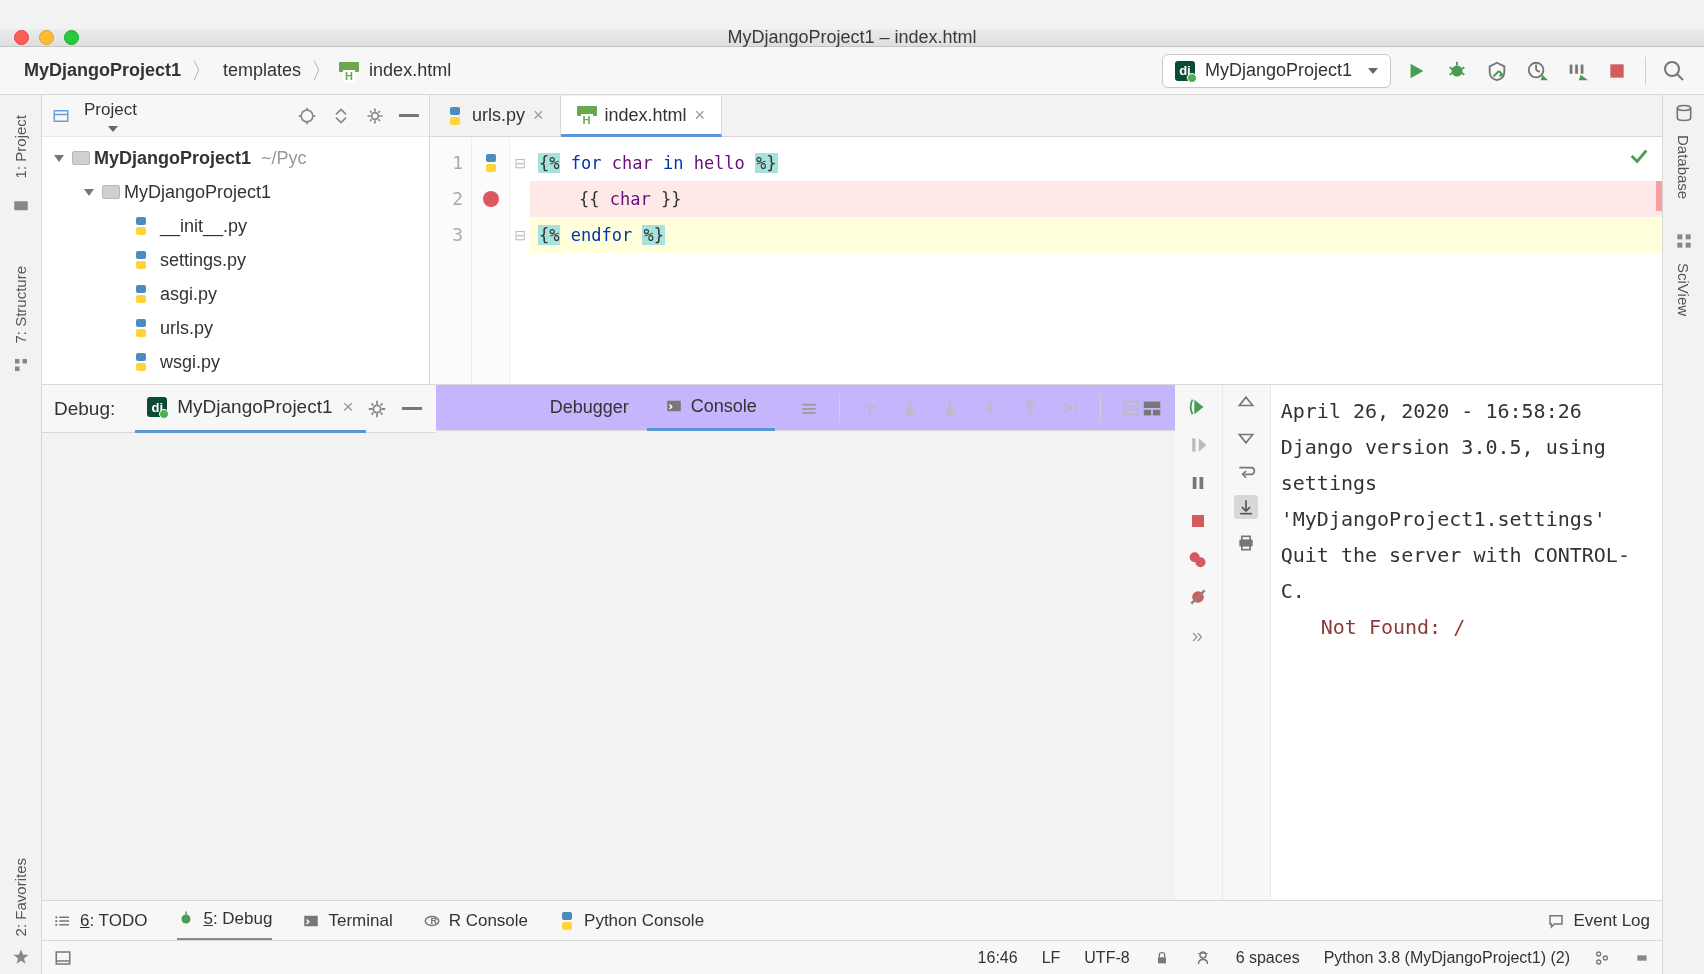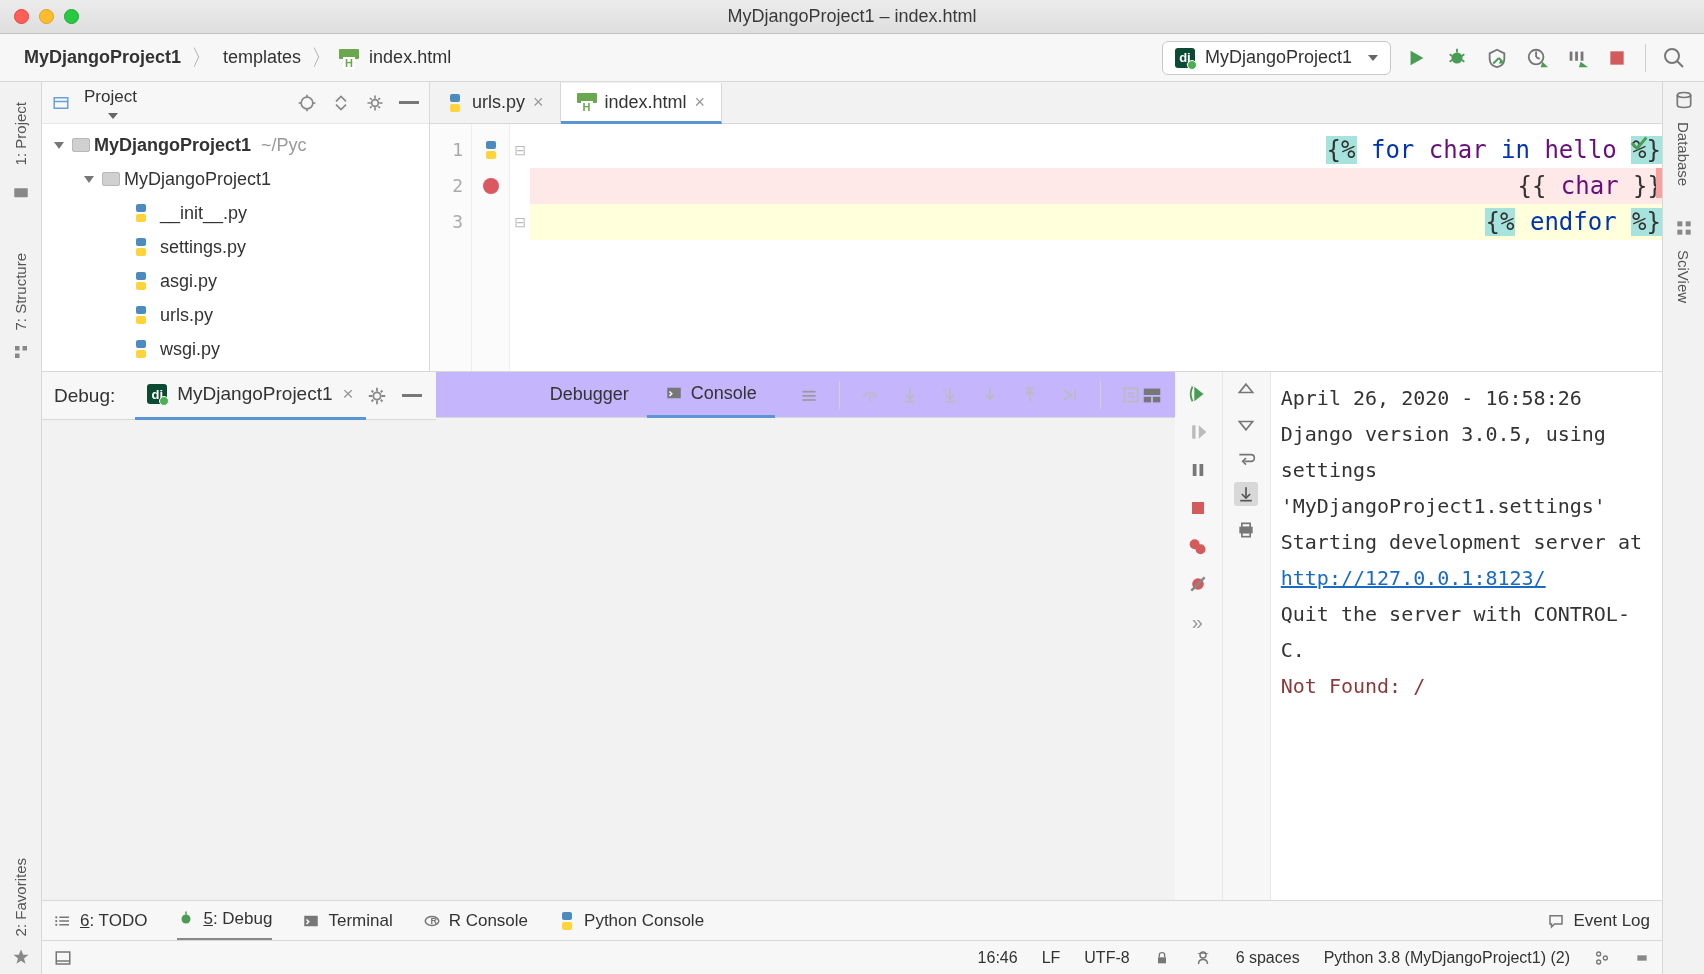--- a/index.html
+++ b/index.html
@@ -8,26 +8,27 @@
       font-size: 14px;
       background: #f2f2f2;
       color: #333;
       width: 1704px;
       height: 974px;
       overflow: hidden;
       display: flex;
       flex-direction: column;
     }
     .titlebar {
-      height: 34px;
+      height: 18px;
       background: linear-gradient(#ececec, #dedede);
       border-bottom: 1px solid #c4c4c4;
       display: flex;
       align-items: center;
       position: relative;
+      margin-top: 29px;
     }
     .traffic-lights { display: flex; gap: 10px; padding-left: 14px; }
     .traffic-light { width: 15px; height: 15px; border-radius: 50%; }
     .tl-red { background: #ff5f57; border: 1px solid #e0443e; }
     .tl-yellow { background: #ffbd2e; border: 1px solid #dea123; }
     .tl-green { background: #28c940; border: 1px solid #1aad2f; }
     .title-text { position: absolute; left: 50%; transform: translateX(-50%); font-size: 18px; color: #3a3a3a; font-weight: 500;}
     .navbar {
       height: 48px;
       background: #f7f7f7;
@@ -103,21 +104,21 @@
     .editor-tab.active { background:#fff; border-bottom: 3px solid #5b95d6; position:relative;top:1px;}
     .tab-close { color:#999; }
     .editor-body { flex:1; display:flex; overflow:hidden; position:relative;}
     .gutter { width:42px; background:#fbfbfb;border-right:1px solid #eee;text-align:right; color:#aaa;font-family:"SF Mono",Menlo,monospace;font-size:18px;padding-top:8px;}
     .gutter .ln { height:36px; line-height:36px;padding-right:8px;}
     .gutter-icons { width:38px; background:#fbfbfb;border-right:1px solid #eee;padding-top:8px;}
     .gutter-icons .gi { height:36px;display:flex;align-items:center;justify-content:center;}
     .breakpoint-dot{width:16px;height:16px;border-radius:50%;background:#db5860;}
     .fold-col{width:20px;background:#fff;padding-top:8px;}
     .fold-col .fc{height:36px;display:flex;align-items:center;justify-content:center;color:#bbb;font-size:14px;}
-    .code-area { flex:1; font-family:"SF Mono",Menlo,monospace;font-size:24px;padding-top:8px;position:relative;text-align:right;}
+    .code-area { flex:1; font-family:"SF Mono",Menlo,monospace;font-size:17px;padding-top:8px;position:relative;}
     .code-line { height:36px; line-height:36px; padding-left:8px; white-space:pre;}
     .code-line.l1{}
     .code-line.l2{background:#ffe8e8;}
     .code-line.l3{background:#ffffdc;}
     .tok-delim{background:#a7e3dd;color:#333;padding:0 1px;}
     .tok-kw{color:#0033b3;}
     .tok-var{color:#660e7a;}
     .check-icon{position:absolute;top:8px;right:12px;color:#499c54;}
     .debug-stripe{position:absolute;right:0;top:44px;width:6px;height:30px;background:#f8a0a0;}
     .debug-panel { flex:1; display:flex; overflow:hidden; }
@@ -130,21 +131,21 @@
     .dt-left-col{width:48px;height:100%;}
     .dt-tab{padding:0 18px;height:46px;display:flex;align-items:center;font-size:18px;}
     .dt-tab.active{border-bottom:3px solid #5b95d6;font-weight:500;}
     .dt-icons{display:flex;gap:20px;align-items:center;padding-left:24px;color:#999;}
     .console-row{flex:1;display:flex;overflow:hidden;}
     .debug-left-btns{width:48px;background:#f7f7f7;border-right:1px solid #e8e8e8;display:flex;flex-direction:column;align-items:center;padding-top:8px;gap:10px;}
     .dlb{width:28px;height:28px;display:flex;align-items:center;justify-content:center;}
     .console-nav{width:48px;background:#f7f7f7;border-right:1px solid #e8e8e8;display:flex;flex-direction:column;align-items:center;padding-top:8px;gap:14px;}
     .console-text{flex:1;font-family:"SF Mono",Menlo,monospace;font-size:20px;line-height:36px;padding:8px 10px;background:#fff;overflow:hidden;}
     .console-text .url{color:#1a6ac4;text-decoration:underline;}
-    .console-text .err{color:#8b3a3a;}
+    .console-text .err{color:#8b3a3a;margin-left:40px;}
     .bottom-bar{height:40px;border-top:1px solid #d8d8d8;background:#f7f7f7;display:flex;align-items:center;padding:0 12px;font-size:17px;gap:30px;}
     .bb-item{display:flex;align-items:center;gap:8px;}
     .bb-item.active{border-bottom:3px solid #888;height:40px;}
     .bb-right{margin-left:auto;}
     .status-bar{height:34px;border-top:1px solid #d8d8d8;background:#f7f7f7;display:flex;align-items:center;padding:0 12px;font-size:16px;gap:24px;}
     .status-bar .spacer{flex:1;}
     .dj-badge{width:20px;height:20px;background:#0c4b33;color:#fff;font-size:13px;font-weight:700;display:inline-flex;align-items:center;justify-content:center;border-radius:3px;position:relative;}
     .dj-badge::after{content:"";position:absolute;bottom:-2px;right:-2px;width:8px;height:8px;background:#4caf50;border-radius:50%;border:1px solid #fff;}
     .py-icon{width:18px;height:18px;position:relative;display:inline-block;}
     .py-icon::before{content:"";position:absolute;top:0;left:4px;width:10px;height:8px;background:#4b8bbe;border-radius:2px;}
@@ -521,21 +522,20 @@
               </div>
             <svg width="20" height="20" viewBox="0 0 24 24">
                 <rect x="4" y="8" width="16" height="8" fill="#777"></rect>
                 <rect x="7" y="4" width="10" height="5" fill="none" stroke="#777" stroke-width="2"></rect>
                 <rect x="7" y="15" width="10" height="5" fill="none" stroke="#777" stroke-width="2"></rect>
               </svg>
           </div>
           <div class="console-text">
             <div>April 26, 2020 - 16:58:26</div>
             <div>Django version 3.0.5, using settings 'MyDjangoProject1.settings'</div>
-            <div><span>Starting development server at </span><span class="url">http://127.0.0.1:8123/</span></div>
             <div>Quit the server with CONTROL-C.</div>
             <div class="err">Not Found: /</div>
           </div>
         </div>
       </div>
     </div>
 
     <div class="bottom-bar">
       <div class="bb-item">
           <svg width="18" height="18" viewBox="0 0 24 24">

